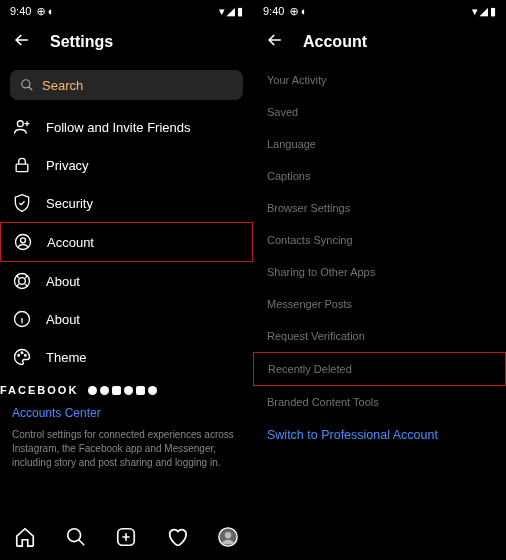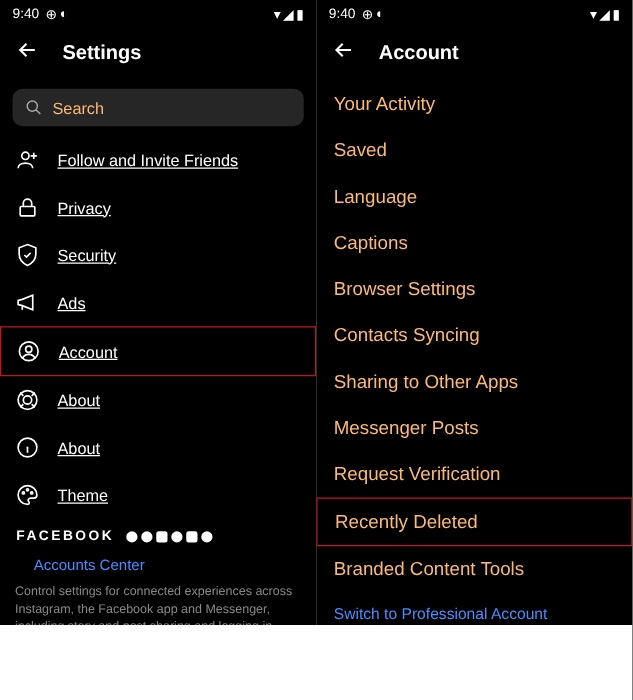--- a/index.html
+++ b/index.html
@@ -1,35 +1,35 @@
 <!DOCTYPE html>
 <html><head>
 <meta charset="utf-8">
 <style>
   * { margin: 0; padding: 0; box-sizing: border-box; }
   body { background: #fff; font-family: -apple-system, Helvetica, Arial, sans-serif; }
-  .container { display: flex; width: 506px; height: 500px; }
+  .container { display: flex; width: 506px; height: 560px; }
   .phone { width: 253px; height: 560px; background: #000; color: #fff; display: flex; flex-direction: column; position: relative; overflow: hidden; }
   .status-bar { height: 22px; display: flex; justify-content: space-between; align-items: center; padding: 0 10px; font-size: 11px; font-weight: 500; }
   .status-icons { display: flex; gap: 2px; align-items: center; }
   .status-icons svg, .status-icons span { vertical-align: middle; }
   .header { display: flex; align-items: center; padding: 8px 12px; gap: 18px; }
   .header .title { font-size: 16px; font-weight: 600; }
   .search-box { margin: 8px 10px; background: #262626; border-radius: 8px; height: 30px; display: flex; align-items: center; padding: 0 10px; gap: 8px; color: #fdba74; font-size: 13px; }
   .menu { flex: 1; overflow: hidden; }
-  .menu-item { display: flex; align-items: center; padding: 9px 12px; gap: 14px; font-size: 13px; text-decoration: underline; }
+  .menu-item { display: flex; align-items: center; padding: 9px 12px; gap: 14px; font-size: 13px; }
   .menu-item .icon { width: 20px; height: 20px; display: flex; align-items: center; justify-content: center; flex-shrink: 0; }
   .hl { border: 1.5px solid #c01818; }
-  .section-label { padding: 8px 13px 4px; font-size: 11px; letter-spacing: 2px; font-weight: 600; display: flex; align-items: center; gap: 6px; }
-  .link { color: #458eff; font-size: 12px; padding: 6px 12px; margin-left: 15px; }
+  .section-label { padding: 8px 0 4px; font-size: 11px; letter-spacing: 2px; font-weight: 600; display: flex; align-items: center; gap: 6px; }
+  .link { color: #458eff; font-size: 12px; padding: 6px 12px; }
   .desc { color: #888; font-size: 10px; line-height: 1.4; padding: 2px 12px 8px; }
   .bottom-nav { height: 46px; border-top: 0 solid #222; display: flex; justify-content: space-around; align-items: center; background: #000; }
   .bottom-nav .nav-item { width: 28px; height: 28px; display: flex; align-items: center; justify-content: center; }
   .account-list { flex: 1; padding-top: 2px; }
-  .acct-item { padding: 10px 14px; font-size: 15px; color: #fdba74; }
+  .acct-item { padding: 10px 14px; font-size: 11px; color: #737373; }
   .acct-link { padding: 10px 14px; font-size: 12.5px; color: #458eff; }
   .fb-icons { display: inline-flex; gap: 3px; margin-left: 4px; }
   .fb-icons span { width: 9px; height: 9px; background: #fff; border-radius: 2px; display: inline-block; }
   .fb-icons span.round { border-radius: 50%; }
 </style>
 </head>
 <body>
 
 <div class="container">
 
@@ -81,28 +81,20 @@
         <span>Privacy</span>
       </div>
       <div class="menu-item">
         <span class="icon">
             <svg width="20" height="20" viewBox="0 0 24 24" fill="none" stroke="#fff" stroke-width="1.6">
               <path d="M12 2l8 3v6c0 5-3.5 9-8 11-4.5-2-8-6-8-11V5l8-3z"></path>
               <path d="M9 12l2 2 4-4"></path>
             </svg>
           </span>
         <span>Security</span>
-      </div>
-      <div class="menu-item">
-        <span class="icon">
-            <svg width="20" height="20" viewBox="0 0 24 24" fill="none" stroke="#fff" stroke-width="1.6">
-              <path d="M3 10v4l4 1 10 4V5L7 9l-4 1zM7 15v4"></path>
-            </svg>
-          </span>
-        <span>Ads</span>
       </div>
       <div class="menu-item hl">
         <span class="icon">
             <svg width="20" height="20" viewBox="0 0 24 24" fill="none" stroke="#fff" stroke-width="1.6">
               <circle cx="12" cy="12" r="9"></circle>
               <circle cx="12" cy="10" r="3"></circle>
               <path d="M6 19c1-3 4-4 6-4s5 1 6 4"></path>
             </svg>
           </span>
         <span>Account</span>

